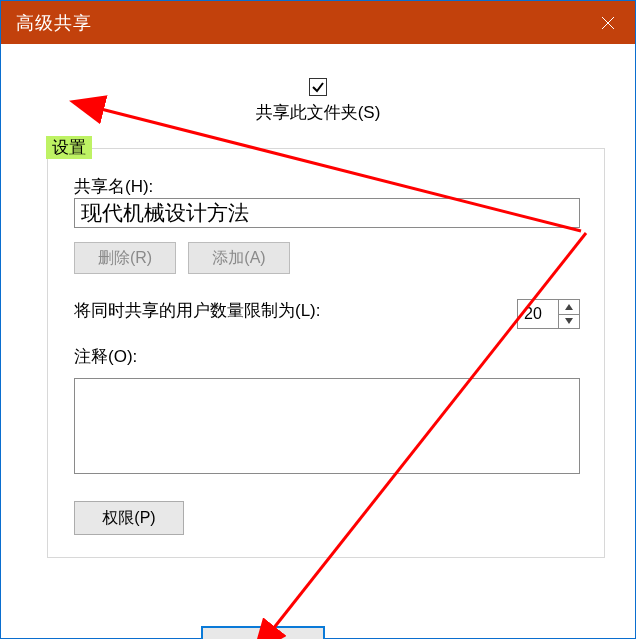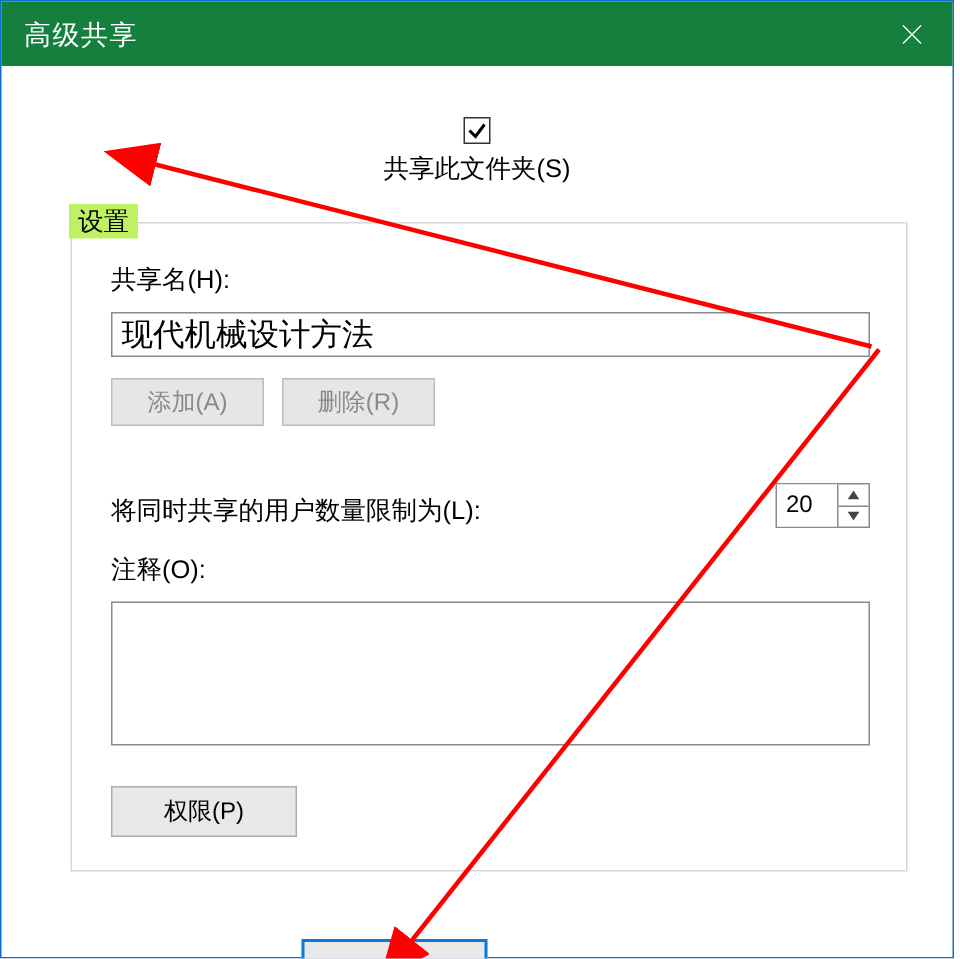--- a/index.html
+++ b/index.html
@@ -16,21 +16,21 @@
   .window {
     position: relative;
     width: 636px;
     height: 639px;
     border: 1px solid #0a6ecf;
     box-sizing: border-box;
     background: #fff;
   }
   .titlebar {
     height: 43px;
-    background: #15803d;
+    background: #c2410c;
     color: #fff;
     display: flex;
     align-items: center;
     justify-content: space-between;
     padding: 0 0 0 15px;
     box-sizing: border-box;
   }
   .titlebar .title {
     font-size: 18px;
     letter-spacing: 1px;
@@ -69,21 +69,21 @@
     padding: 26px 24px 22px 26px;
     position: relative;
   }
   .groupbox .legend {
     position: absolute;
     top: -13px;
     left: -2px;
     background: #bef264;
     padding: 0 6px;
   }
-  .field-label { margin-bottom: 10px; }
+  .field-label { }
   .text-input {
     width: 100%;
     height: 30px;
     border: 1px solid #8a8a8a;
     box-sizing: border-box;
     padding: 3px 6px;
     font-size: 21px;
     font-family: inherit;
   }
   .btn-row1 {
@@ -101,23 +101,23 @@
     font-family: inherit;
     cursor: pointer;
     padding: 0;
   }
   .btn.enabled {
     color: #000;
     background: #e8e8e8;
     border: 1px solid #acacac;
   }
   .limit-row {
-    margin-top: 38px;
-    display: flex;
-    align-items: flex-end;
+    margin-top: 25px;
+    display: flex;
+    align-items: flex-start;
     justify-content: space-between;
   }
   .spinner {
     display: flex;
     border: 1px solid #8a8a8a;
     height: 28px;
   }
   .spinner .value {
     width: 40px;
     padding: 2px 6px;
@@ -150,21 +150,21 @@
     padding: 4px 6px;
     font-size: 17px;
     font-family: inherit;
     resize: none;
   }
   .btn-row2 {
     margin-top: 22px;
     display: flex;
     gap: 30px;
   }
-  .btn-row2 .btn { width: 124px; height: 34px; }
+  .btn-row2 .btn { width: 110px; height: 34px; }
   .ok-btn-area {
     position: absolute;
     bottom: 0;
     left: 200px;
     width: 120px;
     height: 10px;
   }
   .ok-btn {
     width: 120px;
     height: 34px;
@@ -208,22 +208,22 @@
       <span>共享此文件夹(S)</span>
     </label>
 
     <div class="groupbox">
       <span class="legend">设置</span>
 
       <div class="field-label">共享名(H):</div>
       <input class="text-input" type="text" value="现代机械设计方法" style="">
 
       <div class="btn-row1">
+        <button class="btn">删除(R)</button>
         <button class="btn">添加(A)</button>
-        <button class="btn">删除(R)</button>
       </div>
 
       <div class="limit-row">
         <span>将同时共享的用户数量限制为(L):</span>
         <div class="spinner">
           <input class="value" type="text" value="20" style="">
           <div class="arrows">
             <div class="arrow">
               <svg width="8" height="6" viewBox="0 0 8 6">
                   <polygon points="4,0 8,6 0,6"></polygon>

